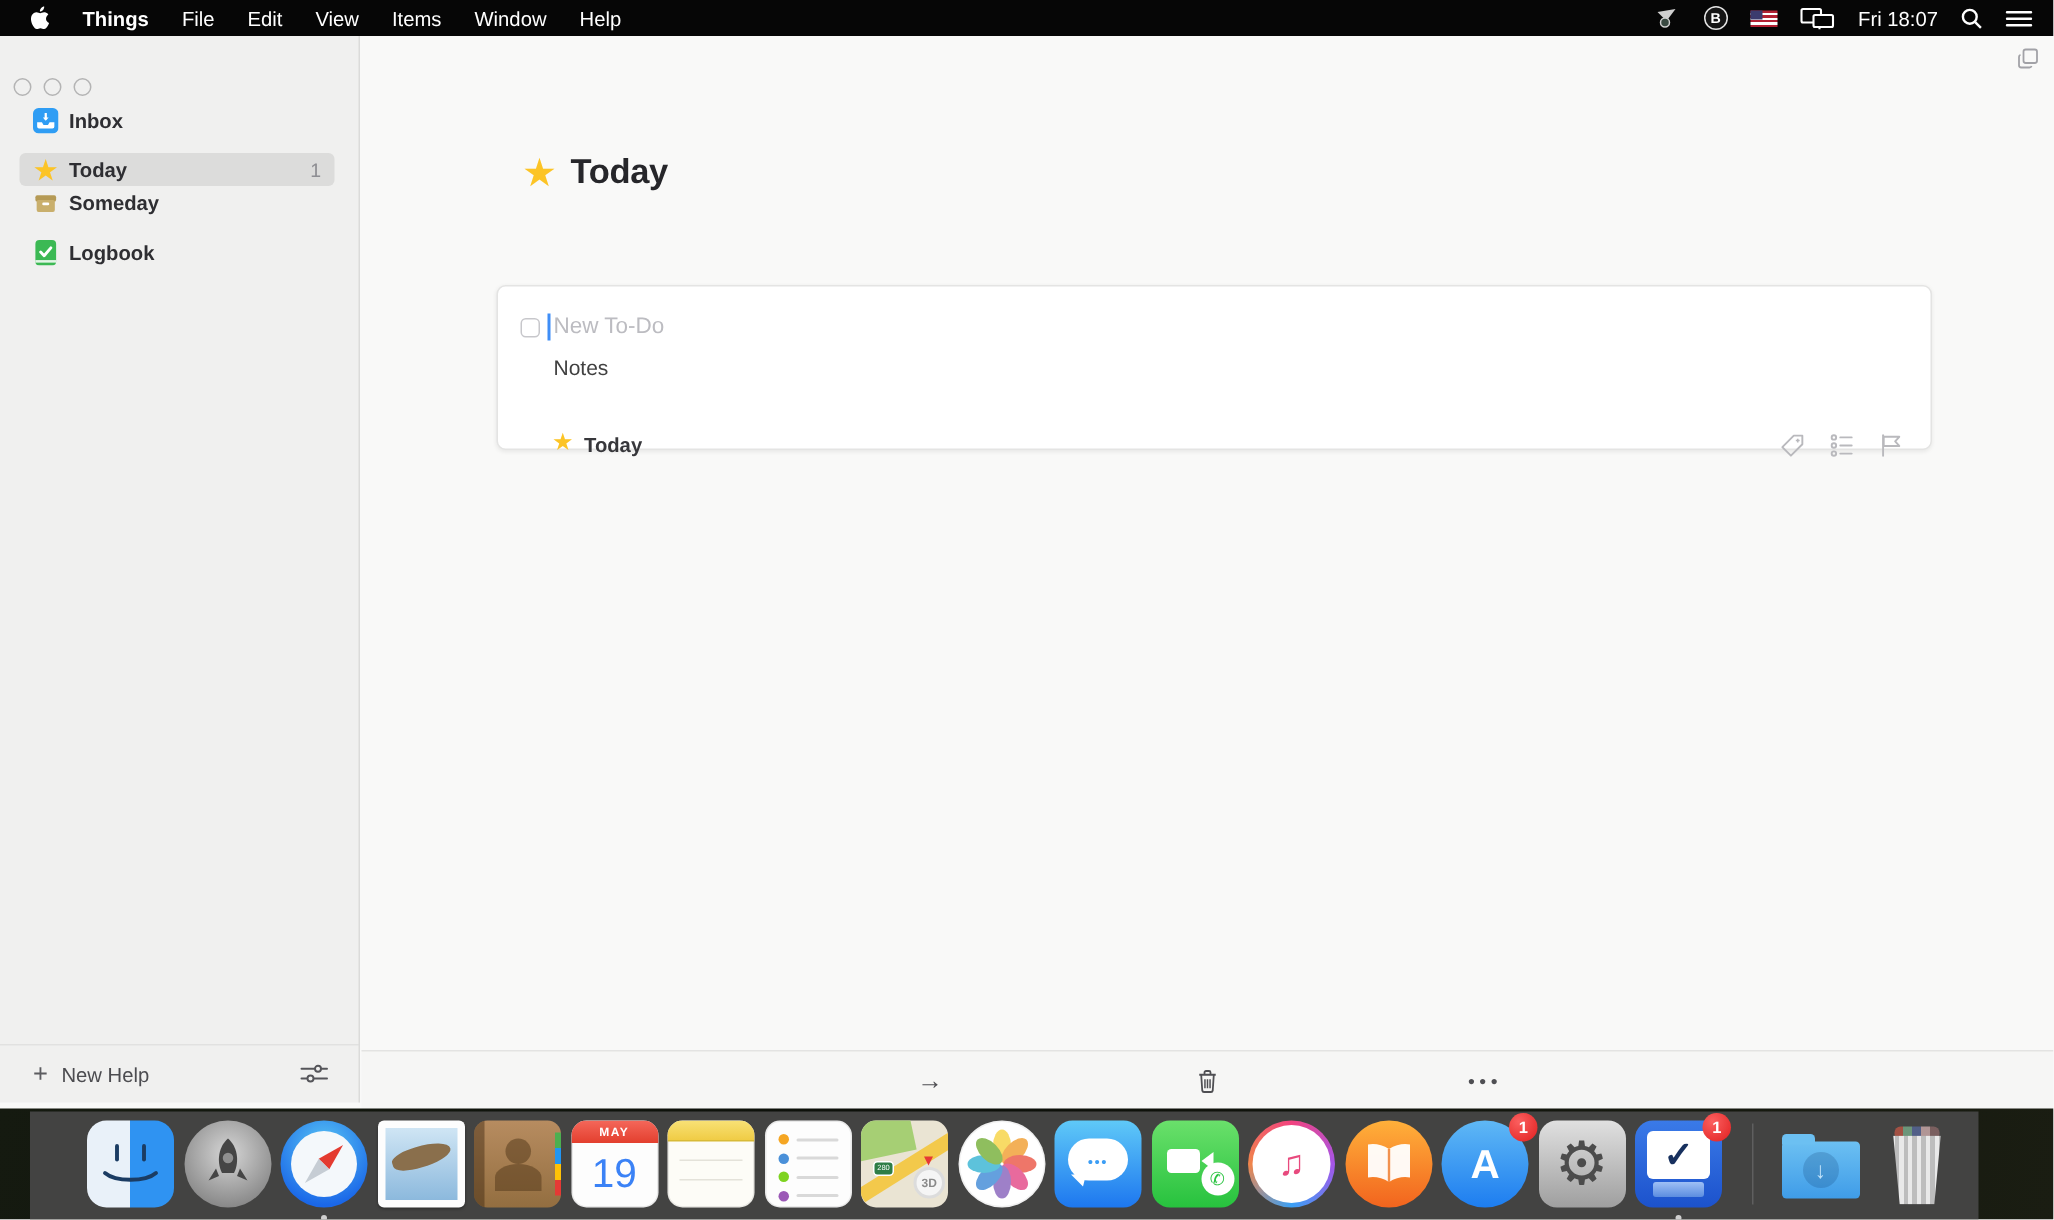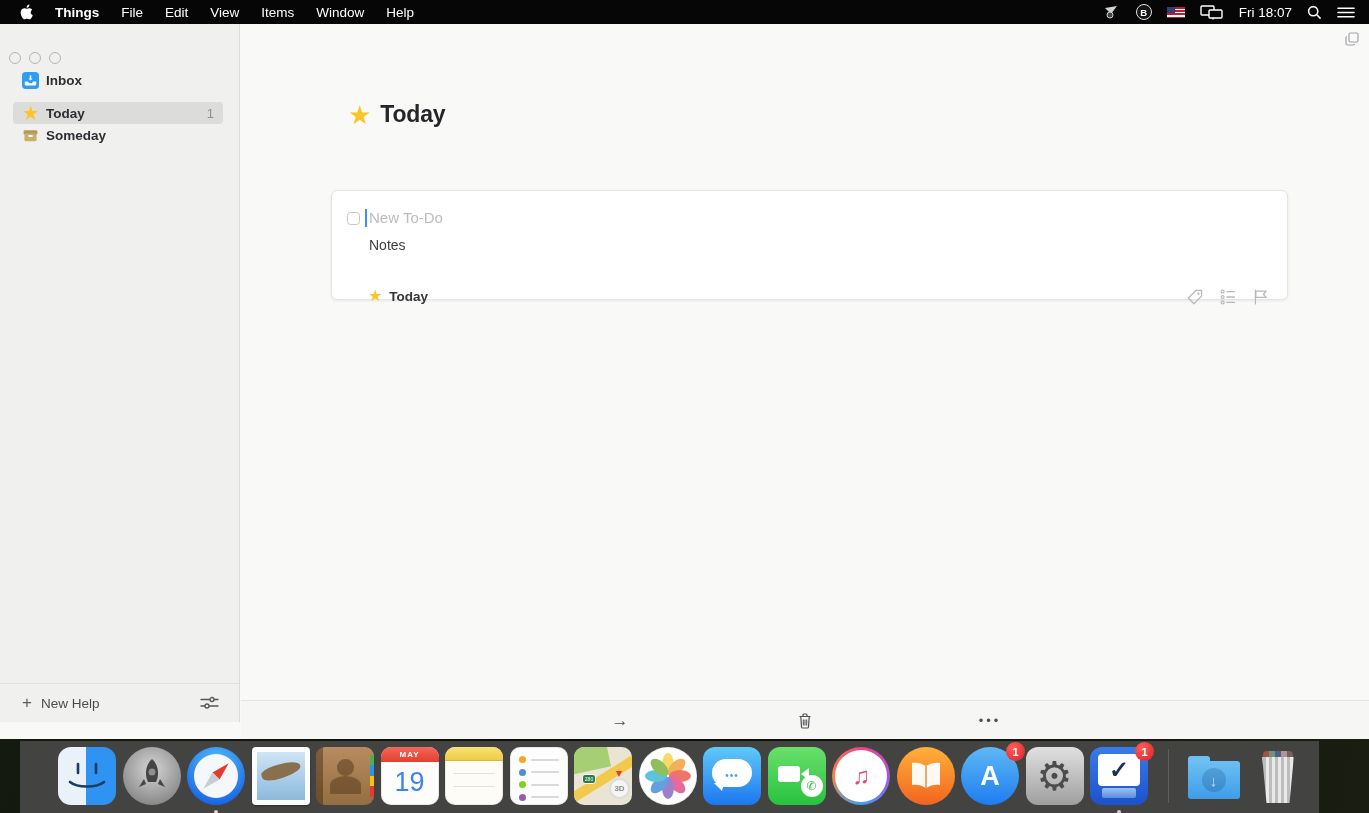--- a/index.html
+++ b/index.html
@@ -18,21 +18,21 @@
              color:#fff; font-size:9.5px; font-weight:bold; display:flex; align-items:center; justify-content:center; }
   .us-flag { width:18px; height:11px; position:relative;
              background:repeating-linear-gradient(#b22234 0 1.6px, #fff 1.6px 3.2px); }
   .us-flag::after { content:""; position:absolute; left:0; top:0; width:8px; height:6px; background:#3c3b6e; }
   .clock { font-size:13.5px; }
 
   
   .window { position:absolute; top:24px; left:0; width:1369px; height:715px; background:#f9f9f8; }
 
   
-  .sidebar { position:absolute; left:0; top:0; bottom:17px; width:240px; background:#f0f0ef; border-right:1px solid #dbdbda; }
+  .sidebar { position:absolute; left:0; top:0; bottom:4px; width:240px; background:#f0f0ef; border-right:1px solid #dbdbda; }
   .traffic { position:absolute; top:28px; left:9px; display:flex; gap:8px; }
   .tl { width:12px; height:12px; border-radius:50%; border:1.5px solid #b4b4b4; background:transparent; }
   .sb-list { position:absolute; top:45px; left:0; right:0; }
   .sb-row { height:22px; display:flex; align-items:center; padding-left:22px; margin-right:16px;
             font-size:13.5px; font-weight:bold; color:#2e2e32; }
   .sb-row .sb-icon { width:17px; height:17px; margin-right:7px; display:flex; align-items:center; justify-content:center; }
   .sb-row.selected { background:#dcdcdb; border-radius:4px; margin-left:13px; margin-right:16px; padding-left:9px; }
   .sb-count { margin-left:auto; padding-right:9px; color:#8e8e93; font-weight:normal; font-size:13px; }
   .sb-gap { height:11px; }
   .star-glyph { color:#fcc426; font-size:17px; line-height:1; }
@@ -247,20 +247,31 @@
               <rect x="2.3" y="6" width="11.4" height="7.5" rx="1.2" fill="#c9af6c"></rect>
               <rect x="5.8" y="7.6" width="4.4" height="1.7" rx=".85" fill="#fff"></rect>
             </svg>
         </span>
         <span>Someday</span>
         <span class="sb-count"></span>
       </div>
 
       <div class="sb-gap"></div>
 
+      <div class="sb-row">
+        <span class="sb-icon">
+          <svg width="17" height="17" viewBox="0 0 16 16">
+              <rect x="1.5" width="13" height="16" rx="2.5" fill="#3cb954"></rect>
+              <rect x="1.5" y="12.6" width="13" height="1.6" fill="#fff" opacity=".85"></rect>
+              <path d="M4.8 7.6 7 9.9 11.2 4.9" fill="none" stroke="#fff" stroke-width="1.8" stroke-linecap="round" stroke-linejoin="round"></path>
+            </svg>
+        </span>
+        <span>Logbook</span>
+        <span class="sb-count"></span>
+      </div>
     </div>
 
     <div class="sb-footer">
       <span class="newlist-plus">+</span>
       <span class="newlist-label">New Help</span>
       <span class="filter-btn">
         <svg width="19" height="16" viewBox="0 0 19 16" stroke="#55555a" stroke-width="1.3" fill="#f0f0ef">
             <path d="M1 4.5h17" stroke-linecap="round"></path>
             <circle cx="12" cy="4.5" r="2"></circle>
             <path d="M1 11h17" stroke-linecap="round"></path>

